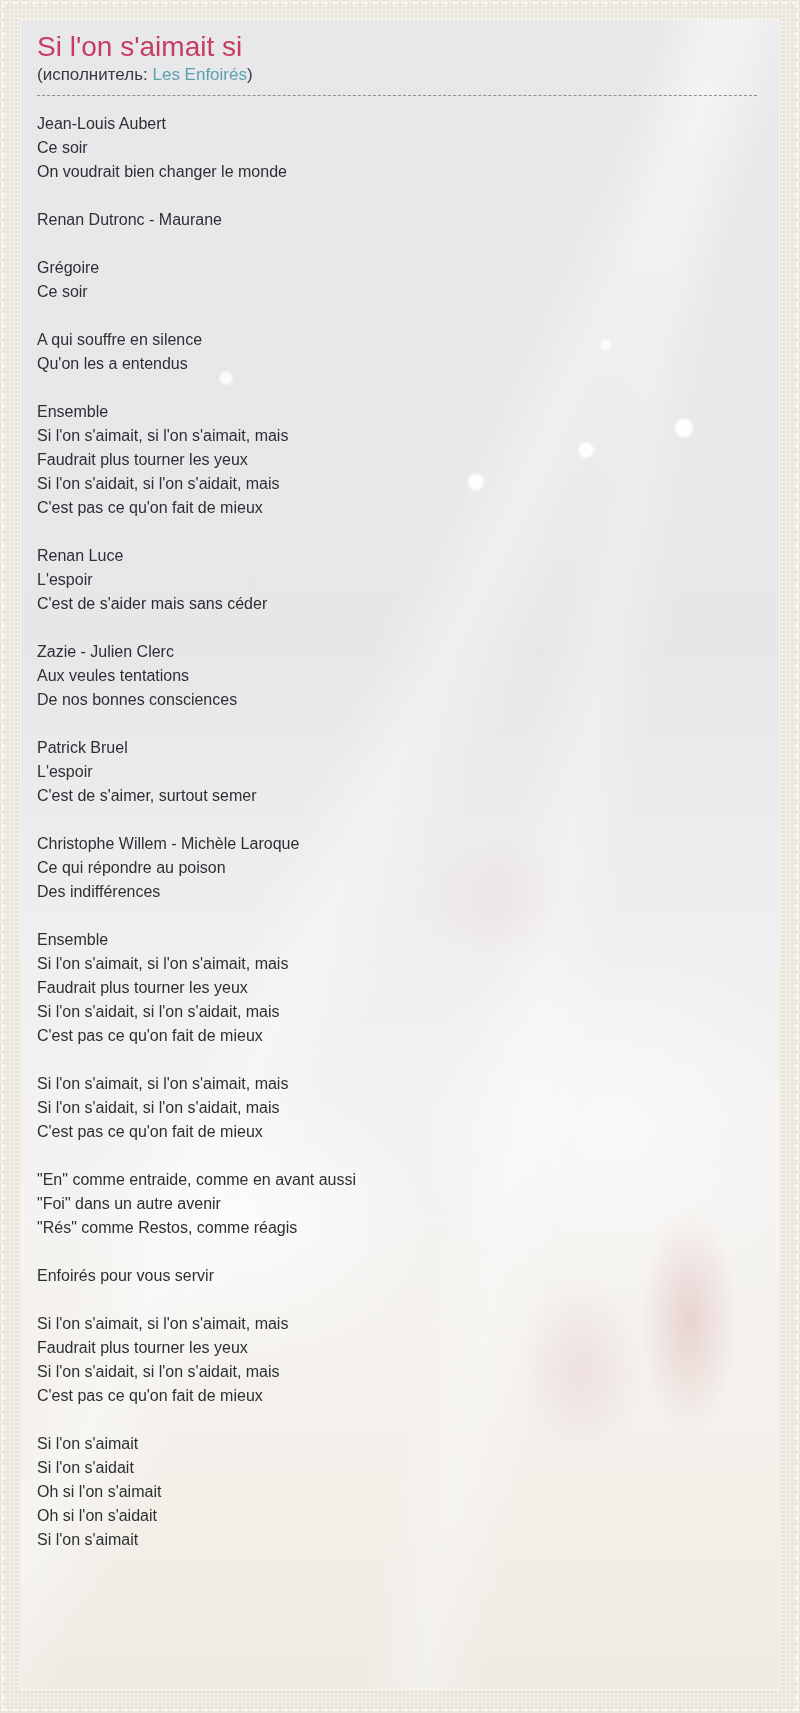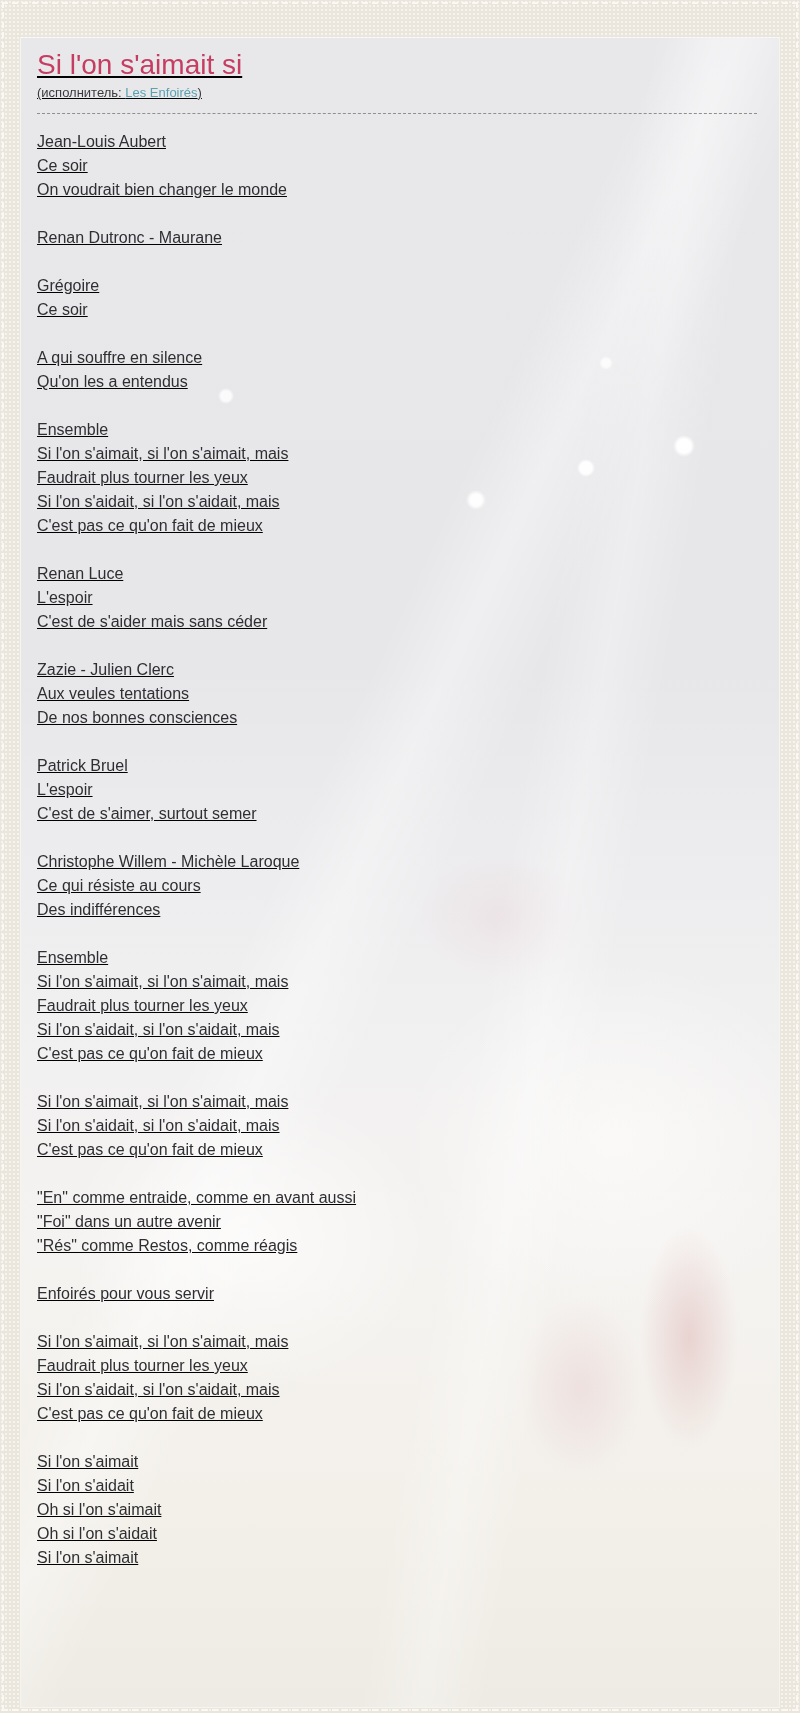--- a/index.html
+++ b/index.html
@@ -13,27 +13,26 @@
     overflow:hidden;
   }
   .frame-stitch{
     position:absolute;inset:2px;
     border:2px dashed rgba(252,250,245,.95);
     pointer-events:none;
     z-index:3;
   }
   .panel{
     position:absolute;
-    left:21px;top:38px;
+    left:21px;top:20px;
     width:758px;height:1669px;
     background:#e8e7ea;
     box-shadow:0 0 0 1px rgba(255,255,255,.55);
     overflow:hidden;
     z-index:1;
-    text-decoration:underline;
   }
   
   .photo-bg{
     position:absolute;inset:0;
     pointer-events:none;
     background:
       radial-gradient(circle 9px at 565px 430px, rgba(255,255,255,.95) 0 6px, rgba(255,255,255,0) 9px),
       radial-gradient(circle 11px at 663px 408px, rgba(255,255,255,.98) 0 7px, rgba(255,255,255,0) 11px),
       radial-gradient(circle 10px at 455px 462px, rgba(255,255,255,.95) 0 6px, rgba(255,255,255,0) 10px),
       radial-gradient(circle 8px at 205px 358px, rgba(255,255,255,.85) 0 5px, rgba(255,255,255,0) 8px),
@@ -57,21 +56,21 @@
     padding-bottom:9px;
   }
   .song-title{
     margin:0;
     font-size:28px;
     font-weight:400;
     line-height:34px;
     color:#c63d62;
   }
   .artist-line{
-    font-size:13px;
+    font-size:17px;
     line-height:22px;
     color:#3a3a3e;
   }
   .artist-link{
     color:#5ba1b0;
     text-decoration:none;
     cursor:pointer;
   }
   .lyrics{
     margin-top:16px;
@@ -128,21 +127,21 @@
           <div class="line">Aux veules tentations</div>
           <div class="line">De nos bonnes consciences</div>
         </div>
         <div class="stanza">
           <div class="line">Patrick Bruel</div>
           <div class="line">L'espoir</div>
           <div class="line">C'est de s'aimer, surtout semer</div>
         </div>
         <div class="stanza">
           <div class="line">Christophe Willem - Michèle Laroque</div>
-          <div class="line">Ce qui résiste au cours</div>
+          <div class="line">Ce qui répondre au poison</div>
           <div class="line">Des indifférences</div>
         </div>
         <div class="stanza">
           <div class="line">Ensemble</div>
           <div class="line">Si l'on s'aimait, si l'on s'aimait, mais</div>
           <div class="line">Faudrait plus tourner les yeux</div>
           <div class="line">Si l'on s'aidait, si l'on s'aidait, mais</div>
           <div class="line">C'est pas ce qu'on fait de mieux</div>
         </div>
         <div class="stanza">

